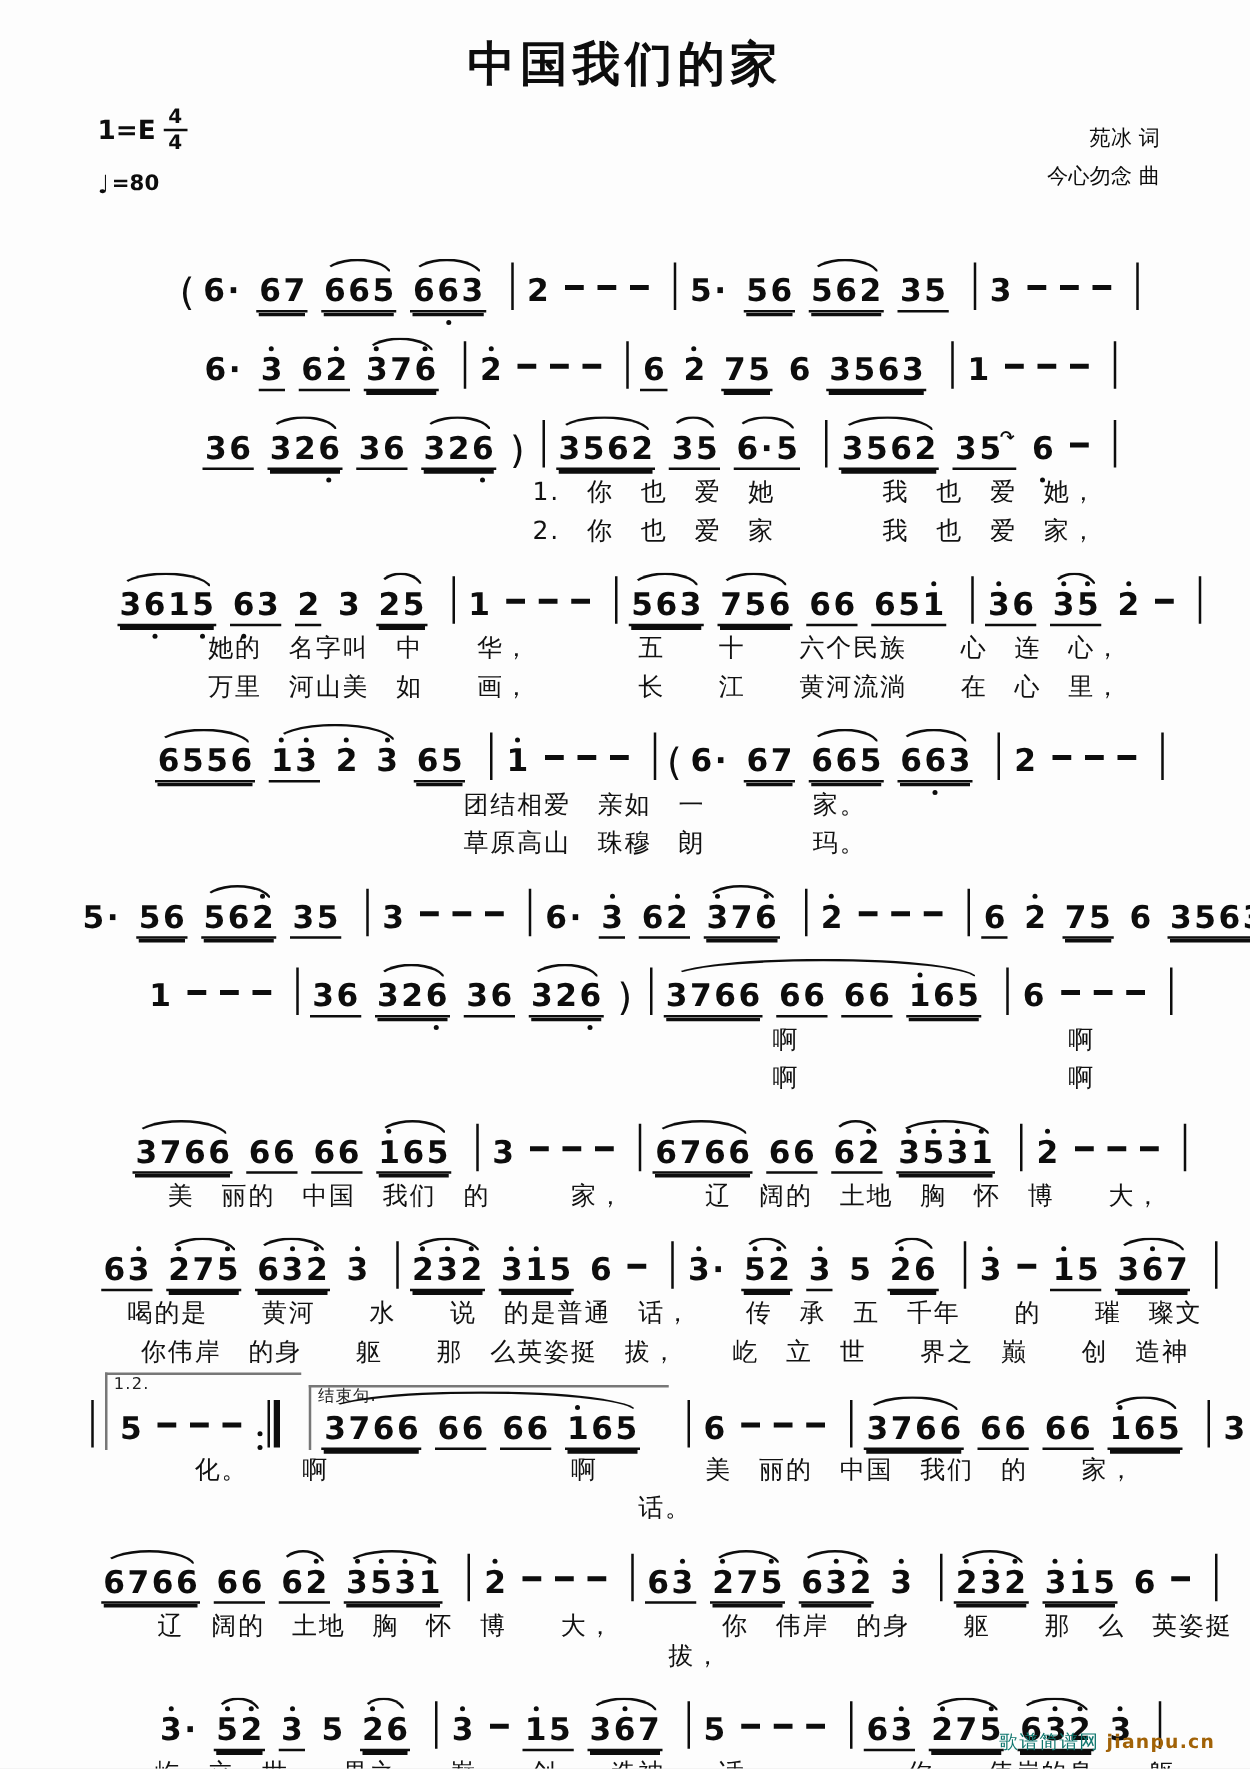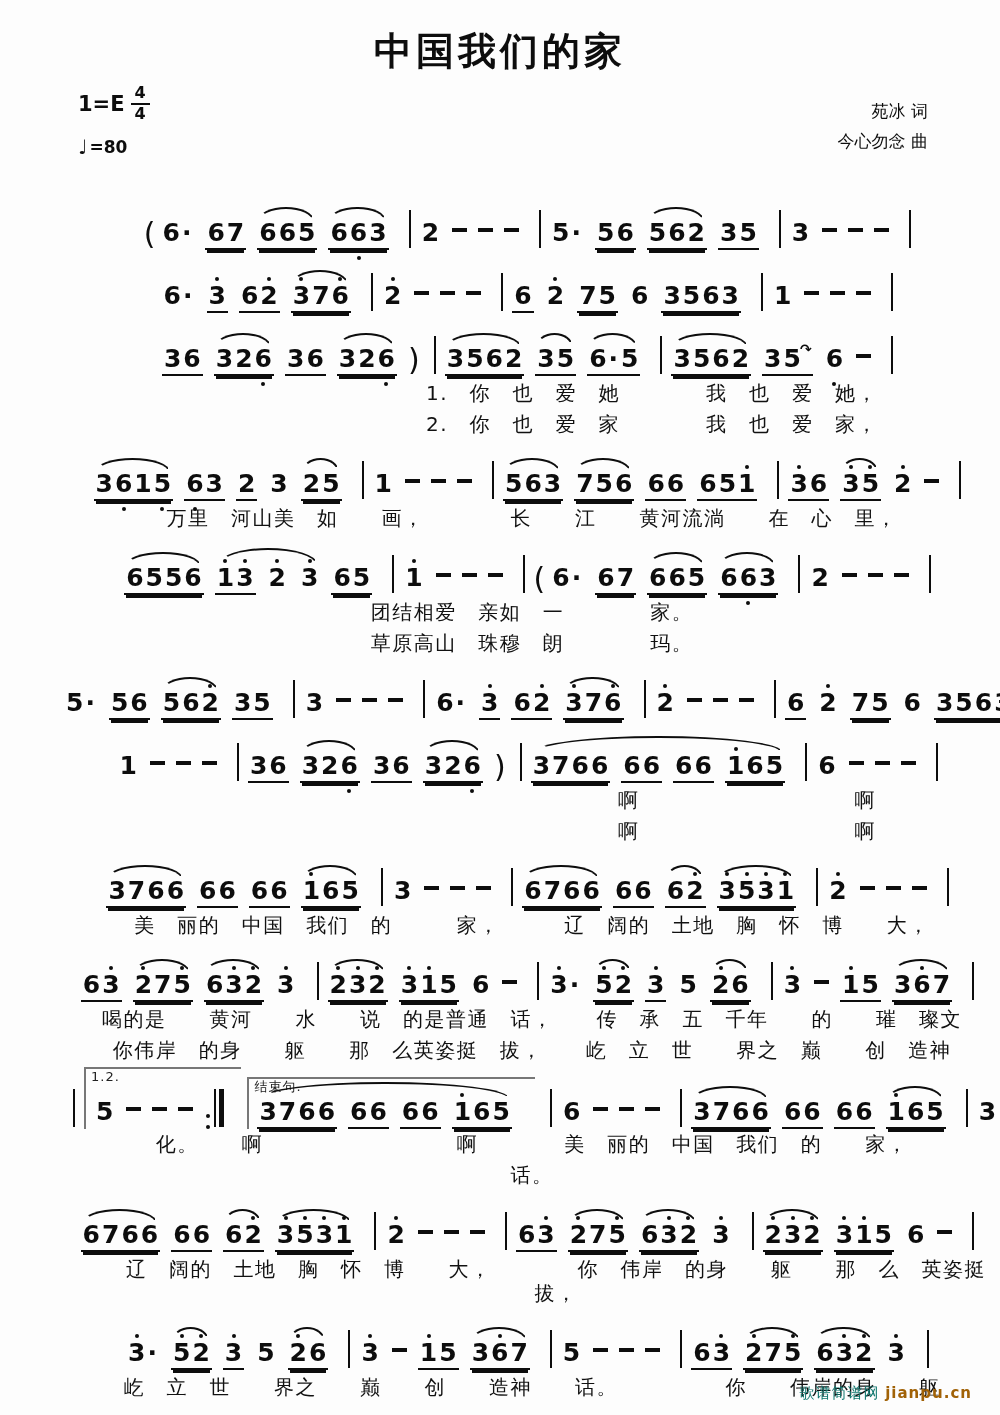--- a/index.html
+++ b/index.html
@@ -83,20 +83,21 @@
       <div class="system">
         <div class="music-line"><span class="group"><span class="core u0"><span class="d">6</span><span class="aug">·</span></span></span><span class="group"><span class="core u1"><span class="d hi">3</span></span></span><span class="group"><span class="core u1"><span class="d">6</span><span class="d hi">2</span></span></span><span class="group slur"><span class="core u2"><span class="d hi">3</span><span class="d">7</span><span class="d hi">6</span></span></span><span class="bar"></span><span class="group"><span class="core u0"><span class="d hi">2</span></span></span><span class="group"><span style="display:inline-block;width:15px;height:4px;background:#0d0d0d;vertical-align:9px;"></span></span><span class="group"><span style="display:inline-block;width:15px;height:4px;background:#0d0d0d;vertical-align:9px;"></span></span><span class="group"><span style="display:inline-block;width:15px;height:4px;background:#0d0d0d;vertical-align:9px;"></span></span><span class="bar"></span><span class="group"><span class="core u1"><span class="d">6</span></span></span><span class="group"><span class="core u0"><span class="d hi">2</span></span></span><span class="group"><span class="core u2"><span class="d">7</span><span class="d">5</span></span></span><span class="group"><span class="core u0"><span class="d">6</span></span></span><span class="group"><span class="core u2"><span class="d">3</span><span class="d">5</span><span class="d">6</span><span class="d">3</span></span></span><span class="bar"></span><span class="group"><span class="core u0"><span class="d">1</span></span></span><span class="group"><span style="display:inline-block;width:15px;height:4px;background:#0d0d0d;vertical-align:9px;"></span></span><span class="group"><span style="display:inline-block;width:15px;height:4px;background:#0d0d0d;vertical-align:9px;"></span></span><span class="group"><span style="display:inline-block;width:15px;height:4px;background:#0d0d0d;vertical-align:9px;"></span></span><span class="bar"></span></div>
       </div>
       <div class="system">
         <div class="music-line"><span class="group"><span class="core u1"><span class="d">3</span><span class="d">6</span></span></span><span class="group slur"><span class="core u2"><span class="d">3</span><span class="d">2</span><span class="d lo">6</span></span></span><span class="group"><span class="core u1"><span class="d">3</span><span class="d">6</span></span></span><span class="group slur"><span class="core u2"><span class="d">3</span><span class="d">2</span><span class="d lo">6</span></span></span><span class="paren">)</span><span class="bar"></span><span class="group slur"><span class="core u2"><span class="d">3</span><span class="d">5</span><span class="d">6</span><span class="d">2</span></span></span><span class="group slur"><span class="core u1"><span class="d">3</span><span class="d">5</span></span></span><span class="group slur"><span class="core u1"><span class="d">6</span><span class="aug">·</span><span class="d">5</span></span></span><span class="bar"></span><span class="group slur"><span class="core u2"><span class="d">3</span><span class="d">5</span><span class="d">6</span><span class="d">2</span></span></span><span class="group"><span class="core u1"><span class="d">3</span><span class="d">5</span><span class="slide">↷</span></span></span><span class="group"><span class="core u0"><span class="d lo">6</span></span></span><span class="group"><span style="display:inline-block;width:15px;height:4px;background:#0d0d0d;vertical-align:9px;"></span></span><span class="bar"></span></div>
         <div class="lyrics-line" style="padding-left: 240px;">1.　你　也　爱　她　　　　我　也　爱　她，</div>
         <div class="lyrics-line" style="padding-left: 240px;">2.　你　也　爱　家　　　　我　也　爱　家，</div>
       </div>
       <div class="system">
         <div class="music-line"><span class="group slur"><span class="core u2"><span class="d">3</span><span class="d lo">6</span><span class="d">1</span><span class="d lo">5</span></span></span><span class="group"><span class="core u1"><span class="d lo">6</span><span class="d">3</span></span></span><span class="group"><span class="core u1"><span class="d">2</span></span></span><span class="group"><span class="core u0"><span class="d">3</span></span></span><span class="group slur"><span class="core u2"><span class="d">2</span><span class="d">5</span></span></span><span class="bar"></span><span class="group"><span class="core u0"><span class="d">1</span></span></span><span class="group"><span style="display:inline-block;width:15px;height:4px;background:#0d0d0d;vertical-align:9px;"></span></span><span class="group"><span style="display:inline-block;width:15px;height:4px;background:#0d0d0d;vertical-align:9px;"></span></span><span class="group"><span style="display:inline-block;width:15px;height:4px;background:#0d0d0d;vertical-align:9px;"></span></span><span class="bar"></span><span class="group slur"><span class="core u2"><span class="d">5</span><span class="d">6</span><span class="d">3</span></span></span><span class="group slur"><span class="core u2"><span class="d">7</span><span class="d">5</span><span class="d">6</span></span></span><span class="group"><span class="core u1"><span class="d">6</span><span class="d">6</span></span></span><span class="group"><span class="core u1"><span class="d">6</span><span class="d">5</span><span class="d hi">1</span></span></span><span class="bar"></span><span class="group"><span class="core u1"><span class="d hi">3</span><span class="d">6</span></span></span><span class="group slur"><span class="core u1"><span class="d hi">3</span><span class="d hi">5</span></span></span><span class="group"><span class="core u0"><span class="d hi">2</span></span></span><span class="group"><span style="display:inline-block;width:15px;height:4px;background:#0d0d0d;vertical-align:9px;"></span></span><span class="bar"></span></div>
+        <div class="lyrics-line" style="padding-left: 0px;">她的　名字叫　中　　华，　　　　五　　十　　六个民族　　心　连　心，</div>
         <div class="lyrics-line" style="padding-left: 0px;">万里　河山美　如　　画，　　　　长　　江　　黄河流淌　　在　心　里，</div>
       </div>
       <div class="system">
         <div class="music-line"><span class="group slur"><span class="core u2"><span class="d">6</span><span class="d">5</span><span class="d">5</span><span class="d">6</span></span></span><span class="longslur"><span class="group"><span class="core u1"><span class="d hi">1</span><span class="d hi">3</span></span></span><span class="group"><span class="core u0"><span class="d hi">2</span></span></span><span class="group"><span class="core u0"><span class="d hi">3</span></span></span></span><span class="group"><span class="core u2"><span class="d">6</span><span class="d">5</span></span></span><span class="bar"></span><span class="group"><span class="core u0"><span class="d hi">1</span></span></span><span class="group"><span style="display:inline-block;width:15px;height:4px;background:#0d0d0d;vertical-align:9px;"></span></span><span class="group"><span style="display:inline-block;width:15px;height:4px;background:#0d0d0d;vertical-align:9px;"></span></span><span class="group"><span style="display:inline-block;width:15px;height:4px;background:#0d0d0d;vertical-align:9px;"></span></span><span class="bar"></span><span class="paren">(</span><span class="group"><span class="core u0"><span class="d">6</span><span class="aug">·</span></span></span><span class="group"><span class="core u2"><span class="d">6</span><span class="d">7</span></span></span><span class="group slur"><span class="core u2"><span class="d">6</span><span class="d">6</span><span class="d">5</span></span></span><span class="group slur"><span class="core u2"><span class="d">6</span><span class="d lo">6</span><span class="d">3</span></span></span><span class="bar"></span><span class="group"><span class="core u0"><span class="d">2</span></span></span><span class="group"><span style="display:inline-block;width:15px;height:4px;background:#0d0d0d;vertical-align:9px;"></span></span><span class="group"><span style="display:inline-block;width:15px;height:4px;background:#0d0d0d;vertical-align:9px;"></span></span><span class="group"><span style="display:inline-block;width:15px;height:4px;background:#0d0d0d;vertical-align:9px;"></span></span><span class="bar"></span></div>
         <div class="lyrics-line" style="padding-left: 0px;">团结相爱　亲如　一　　　　家。</div>
         <div class="lyrics-line" style="padding-left: 0px;">草原高山　珠穆　朗　　　　玛。</div>
       </div>
       <div class="system">
         <div class="music-line"><span class="group"><span class="core u0"><span class="d">5</span><span class="aug">·</span></span></span><span class="group"><span class="core u2"><span class="d">5</span><span class="d">6</span></span></span><span class="group slur"><span class="core u2"><span class="d">5</span><span class="d">6</span><span class="d hi">2</span></span></span><span class="group"><span class="core u1"><span class="d">3</span><span class="d">5</span></span></span><span class="bar"></span><span class="group"><span class="core u0"><span class="d">3</span></span></span><span class="group"><span style="display:inline-block;width:15px;height:4px;background:#0d0d0d;vertical-align:9px;"></span></span><span class="group"><span style="display:inline-block;width:15px;height:4px;background:#0d0d0d;vertical-align:9px;"></span></span><span class="group"><span style="display:inline-block;width:15px;height:4px;background:#0d0d0d;vertical-align:9px;"></span></span><span class="bar"></span><span class="group"><span class="core u0"><span class="d">6</span><span class="aug">·</span></span></span><span class="group"><span class="core u1"><span class="d hi">3</span></span></span><span class="group"><span class="core u1"><span class="d">6</span><span class="d hi">2</span></span></span><span class="group slur"><span class="core u2"><span class="d hi">3</span><span class="d">7</span><span class="d hi">6</span></span></span><span class="bar"></span><span class="group"><span class="core u0"><span class="d hi">2</span></span></span><span class="group"><span style="display:inline-block;width:15px;height:4px;background:#0d0d0d;vertical-align:9px;"></span></span><span class="group"><span style="display:inline-block;width:15px;height:4px;background:#0d0d0d;vertical-align:9px;"></span></span><span class="group"><span style="display:inline-block;width:15px;height:4px;background:#0d0d0d;vertical-align:9px;"></span></span><span class="bar"></span><span class="group"><span class="core u1"><span class="d">6</span></span></span><span class="group"><span class="core u0"><span class="d hi">2</span></span></span><span class="group"><span class="core u2"><span class="d">7</span><span class="d">5</span></span></span><span class="group"><span class="core u0"><span class="d">6</span></span></span><span class="group"><span class="core u2"><span class="d">3</span><span class="d">5</span><span class="d">6</span><span class="d">3</span></span></span></div>
       </div>

